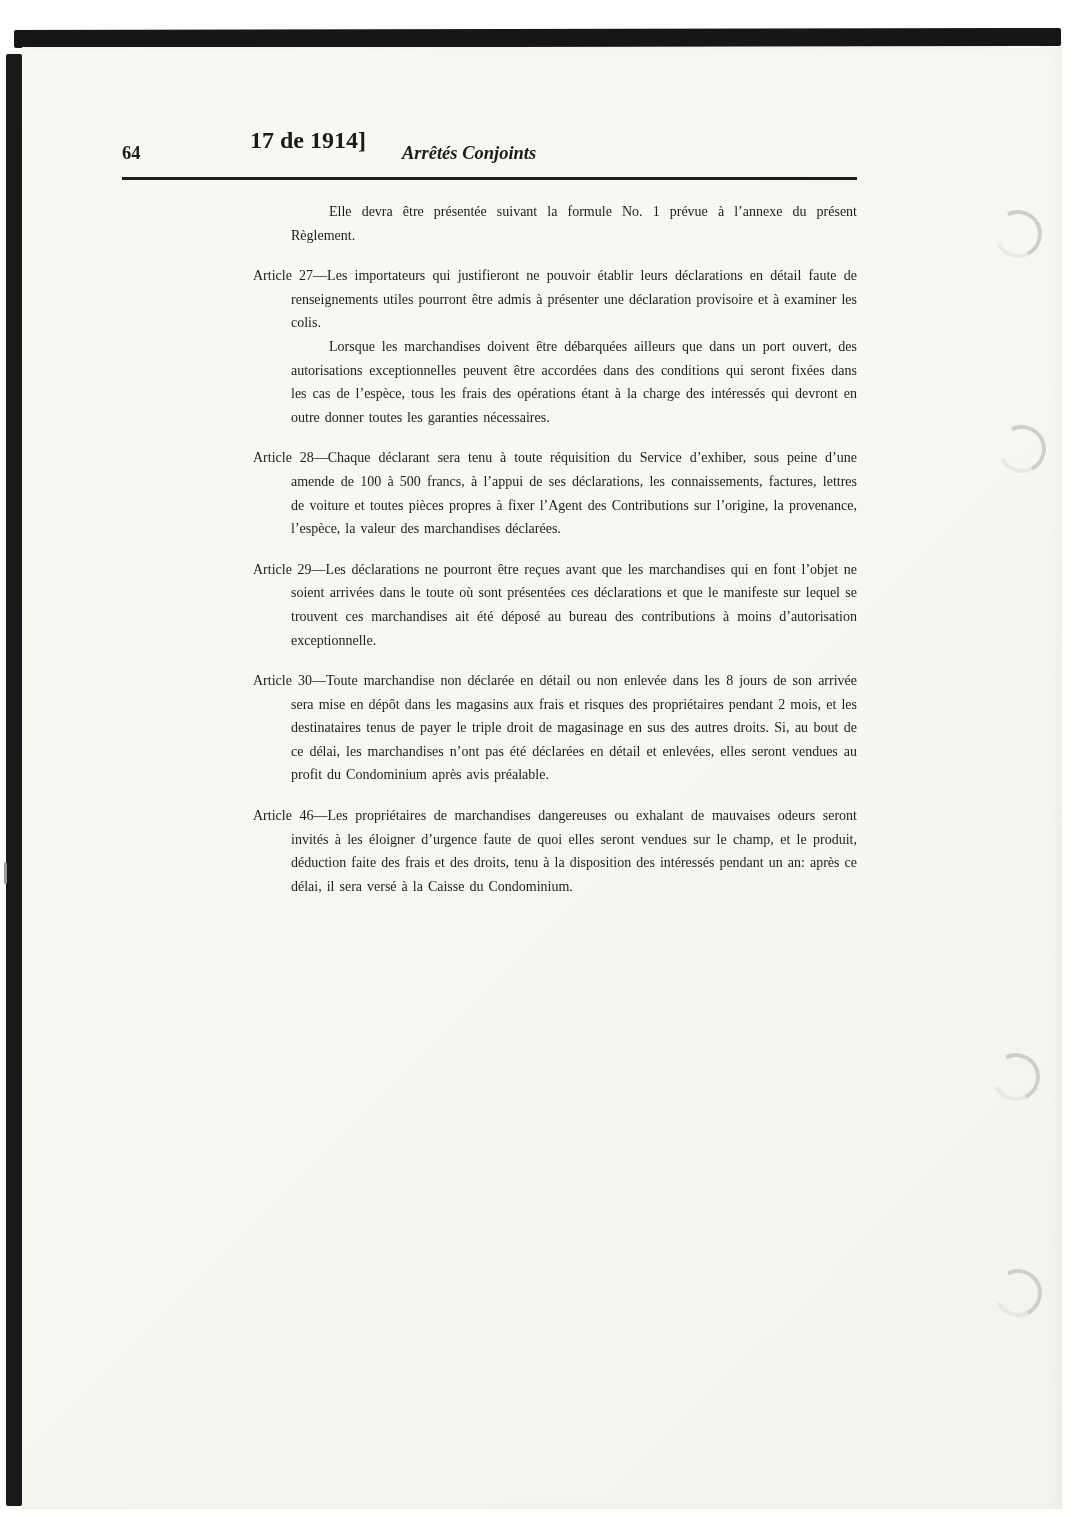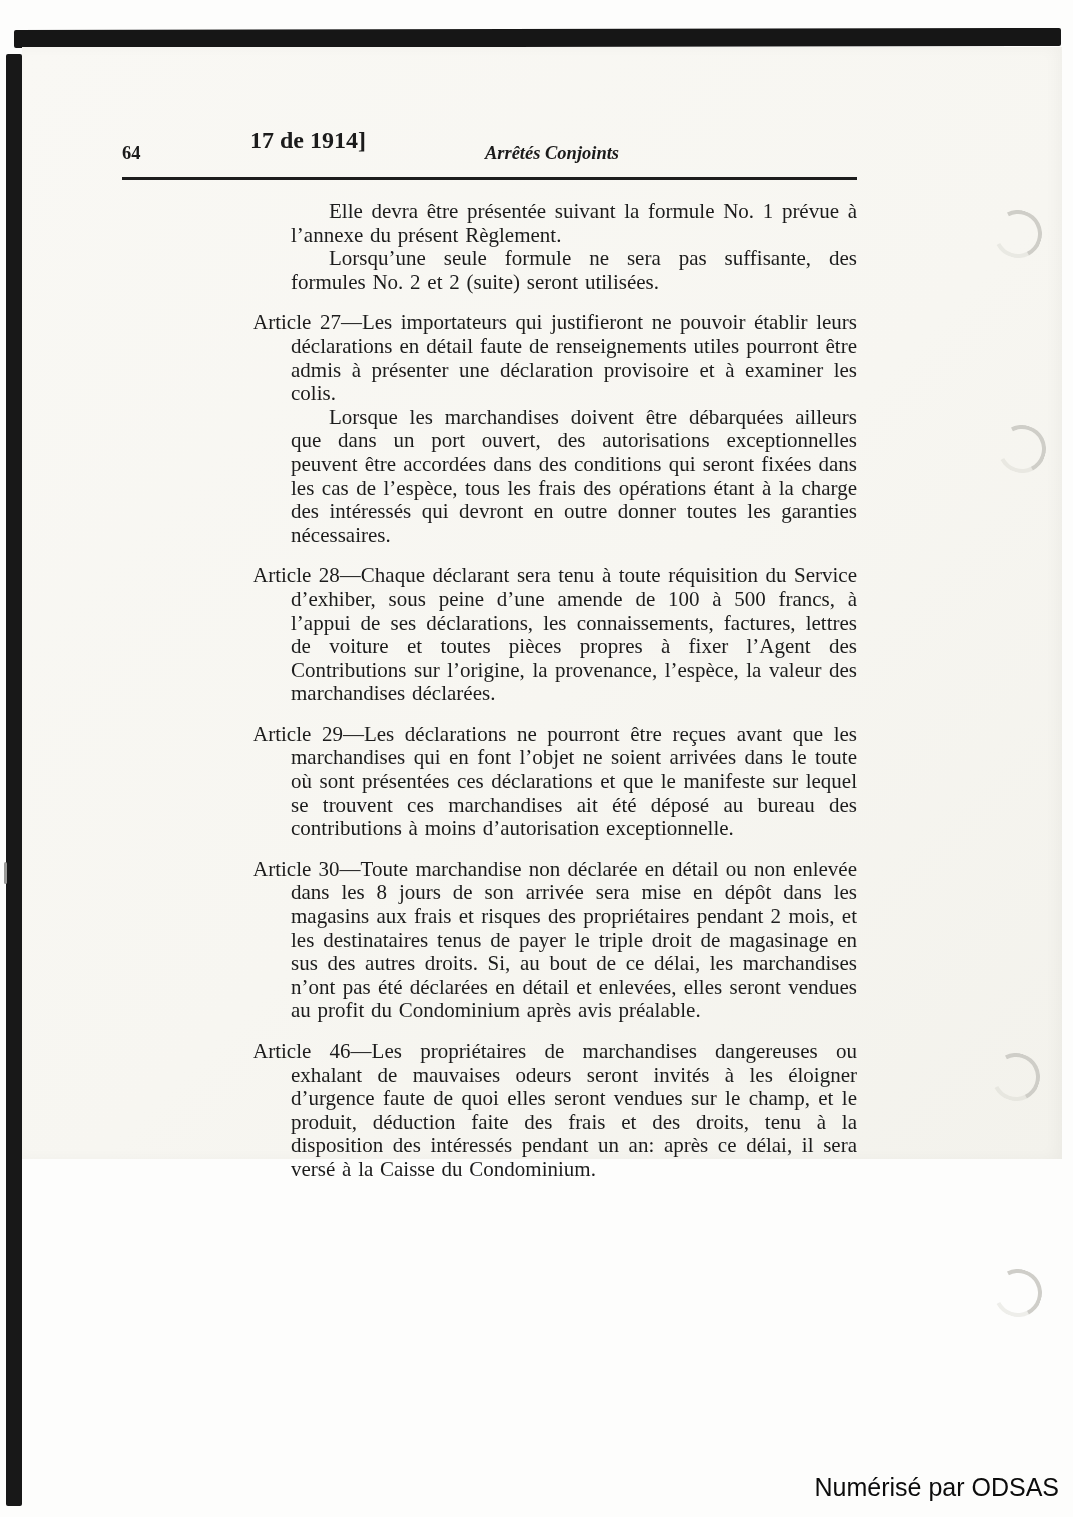--- a/index.html
+++ b/index.html
@@ -21,21 +21,21 @@
   }
   .edge-left {
     position: absolute; left: 6px; top: 54px;
     width: 16px; height: 1452px;
     background: #181818; border-radius: 2px;
   }
 
   
   .paper {
     position: absolute; left: 22px; top: 47px;
-    width: 1040px; height: 1112px;
+    width: 1040px; height: 1462px;
     background: linear-gradient(135deg, #f9f8f4 0%, #f7f6f1 55%, #f3f2ec 100%);
     box-shadow: inset -6px 0 14px rgba(0,0,0,0.03);
     text-decoration: underline;
   }
 
   
   .hole {
     position: absolute;
     width: 40px; height: 40px;
     border: 4px solid #cbcac4;
@@ -54,32 +54,31 @@
   .pg-num {
     position: absolute; left: 100px; top: 96px;
     font-size: 18.5px; font-weight: bold; color: #1b1b1b;
   }
   .hdr-left {
     position: absolute; left: 228px; top: 80px;
     font-size: 24px; font-weight: bold; color: #1b1b1b;
   }
   .hdr-title {
     position: absolute; left: 380px; top: 96px; width: 300px;
-    text-align: center;
     font-size: 18.5px; font-weight: bold; font-style: italic; color: #1b1b1b;
   }
   .rule {
     position: absolute; left: 100px; top: 130px;
     width: 735px; height: 3px; background: #1d1d1d;
   }
 
   
   .body-text {
     position: absolute; left: 231px; top: 153px; width: 604px;
-    font-size: 21px; line-height: 23.6px;
+    font-size: 14px; line-height: 23.6px;
     color: #1c1c1c;
     text-align: justify;
     word-spacing: 1.5px;
   }
   .body-text p { margin: 0; }
   p.article {
     margin-top: 17px;
     padding-left: 38px;
     text-indent: -38px;
   }
@@ -120,34 +119,32 @@
 
     <span class="pg-num">64</span>
     <span class="hdr-left">17 de 1914]</span>
     <span class="hdr-title">Arrêtés Conjoints</span>
     <div class="rule"></div>
 
     <main class="body-text">
 
       <p class="cont first"><span></span><span>Elle devra être présentée suivant la formule No. 1 prévue à l’annexe du présent Règlement.</span></p>
 
-      <p class="cont"><span></span><span>Lorsqu’une seule formule ne sera pas suffisante, des formules No. 2 et 2 (suite) seront utilisées.</span></p>
 
 
 
       <p class="article"><span>Article 27—</span><span>Les importateurs qui justifieront ne pouvoir établir leurs déclarations en détail faute de renseignements utiles pourront être admis à présenter une déclaration provisoire et à examiner les colis.</span></p>
 
       <p class="cont"><span></span><span>Lorsque les marchandises doivent être débarquées ailleurs que dans un port ouvert, des autorisations exceptionnelles peuvent être accordées dans des conditions qui seront fixées dans les cas de l’espèce, tous les frais des opérations étant à la charge des intéressés qui devront en outre donner toutes les garanties nécessaires.</span></p>
 
       <p class="article"><span>Article 28—</span><span>Chaque déclarant sera tenu à toute réquisition du Service d’exhiber, sous peine d’une amende de 100 à 500 francs, à l’appui de ses déclarations, les connaissements, factures, lettres de voiture et toutes pièces propres à fixer l’Agent des Contributions sur l’origine, la provenance, l’espèce, la valeur des marchandises déclarées.</span></p>
 
       <p class="article"><span>Article 29—</span><span>Les déclarations ne pourront être reçues avant que les marchandises qui en font l’objet ne soient arrivées dans le toute où sont présentées ces déclarations et que le manifeste sur lequel se trouvent ces marchandises ait été déposé au bureau des contributions à moins d’autorisation exceptionnelle.</span></p>
 
       <p class="article"><span>Article 30—</span><span>Toute marchandise non déclarée en détail ou non enlevée dans les 8 jours de son arrivée sera mise en dépôt dans les magasins aux frais et risques des propriétaires pendant 2 mois, et les destinataires tenus de payer le triple droit de magasinage en sus des autres droits. Si, au bout de ce délai, les marchandises n’ont pas été déclarées en détail et enlevées, elles seront vendues au profit du Condominium après avis préalable.</span></p>
 
       <p class="article"><span>Article 46—</span><span>Les propriétaires de marchandises dangereuses ou exhalant de mauvaises odeurs seront invités à les éloigner d’urgence faute de quoi elles seront vendues sur le champ, et le produit, déduction faite des frais et des droits, tenu à la disposition des intéressés pendant un an: après ce délai, il sera versé à la Caisse du Condominium.</span></p>
 
     </main>
   </div>
 
-  <div class="scan-credit">Numérisé par ODSAS</div>
 
 </div>
 
 </body></html>

